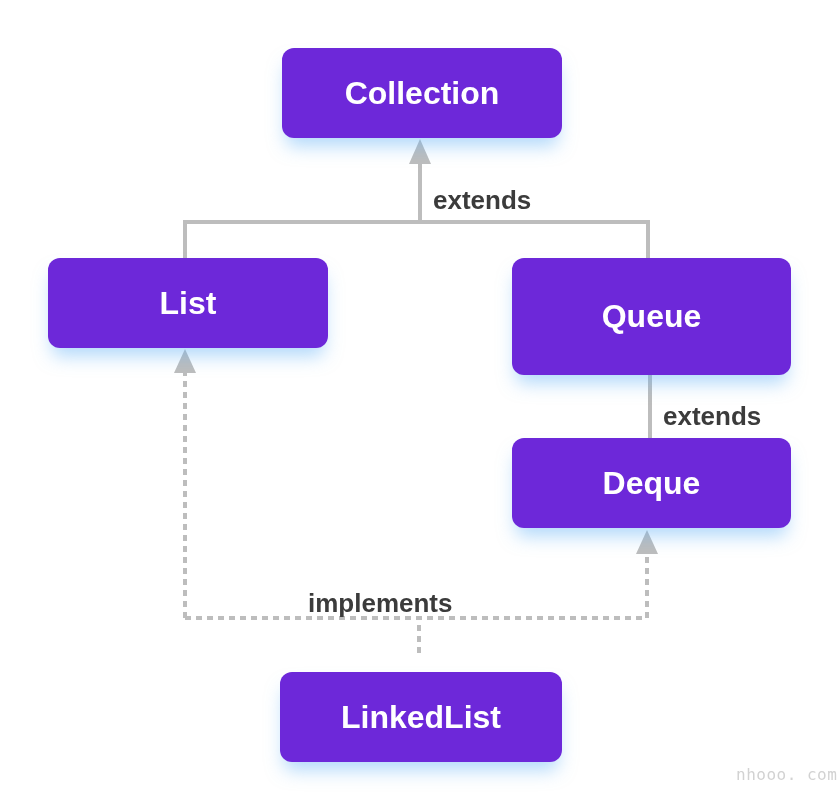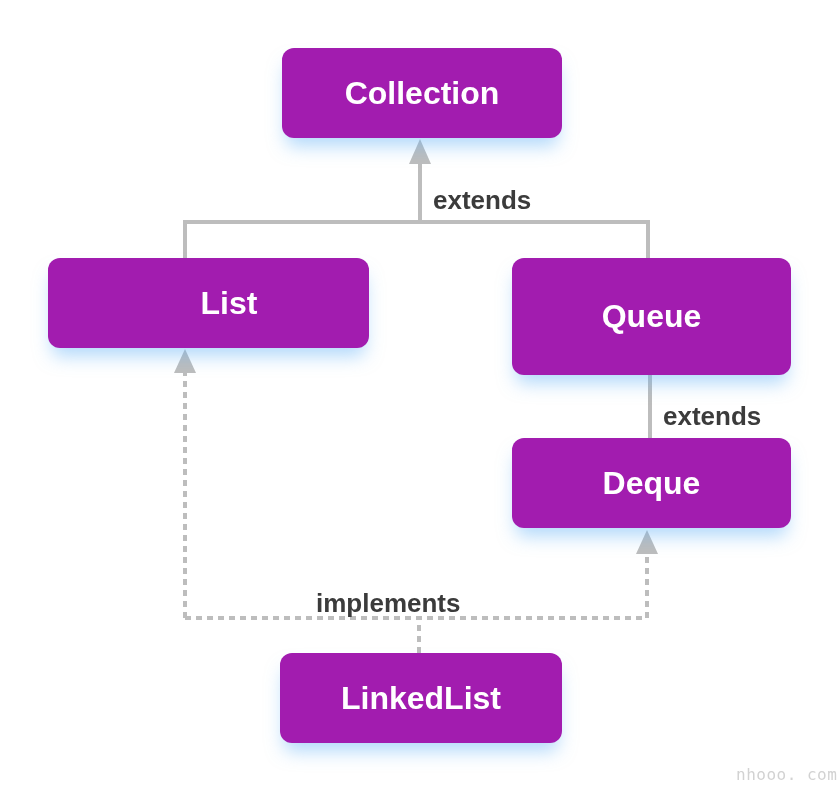--- a/index.html
+++ b/index.html
@@ -9,42 +9,42 @@
     background:#ffffff;
     font-family:"Liberation Sans", sans-serif;
     overflow:hidden;
   }
   .edges{position:absolute;left:0;top:0;width:838px;height:792px;}
   .edge-solid{stroke:#bdbdbd;stroke-width:4;fill:none;}
   .edge-dashed{stroke:#bdbdbd;stroke-width:4;fill:none;stroke-dasharray:6 5;}
   .arrowhead{fill:#bdbdbd;stroke:none;}
   .node{
     position:absolute;
-    background:#a21caf;
+    background:#6d28d9;
     border-radius:12px;
     display:flex;align-items:center;justify-content:center;
     color:#ffffff;
     font-size:32px;font-weight:bold;
     box-shadow:0 12px 18px -4px rgba(101,180,247,0.50);
   }
   .node-collection{left:282px;top:48px;width:280px;height:90px;}
-  .node-list{left:48px;top:258px;width:280px;height:90px;padding-left:41px;}
+  .node-list{left:48px;top:258px;width:280px;height:90px;}
   .node-queue{left:512px;top:258px;width:279px;height:117px;}
   .node-deque{left:512px;top:438px;width:279px;height:90px;}
-  .node-linkedlist{left:280px;top:653px;width:282px;height:90px;}
+  .node-linkedlist{left:280px;top:672px;width:282px;height:90px;}
   .edge-label{
     position:absolute;
     color:#3b3b3b;
     font-size:26px;font-weight:bold;
     white-space:nowrap;
     margin-top:16px;
   }
   .label-extends-top{left:433px;top:169px;}
   .label-extends-deque{left:663px;top:385px;}
-  .label-implements{left:316px;top:572px;}
+  .label-implements{left:308px;top:572px;}
   .watermark{
     position:absolute;
     left:736px;top:765px;
     font-family:"DejaVu Sans Mono", monospace;
     font-size:16px;
     color:#d2d2d2;
     letter-spacing:0.5px;
     white-space:nowrap;
   }
 </style>

